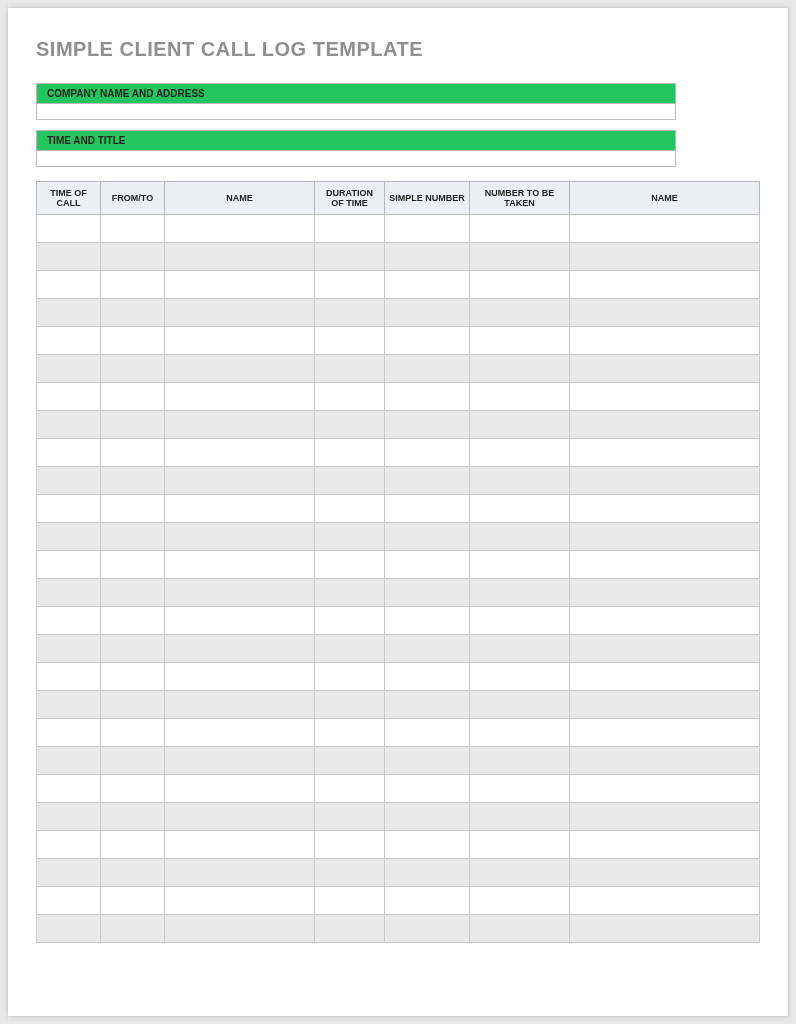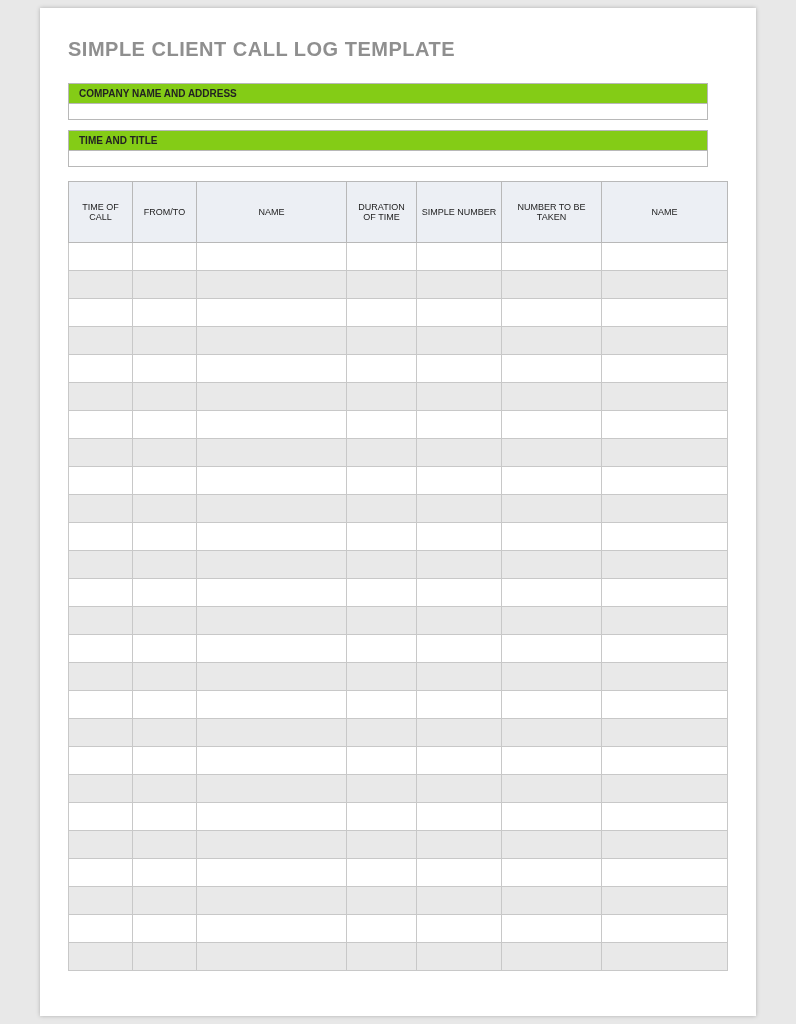--- a/index.html
+++ b/index.html
@@ -3,39 +3,39 @@
 <meta charset="utf-8">
 <style>
   * { box-sizing: border-box; margin: 0; padding: 0; }
   body {
     background: #e8e8e8;
     font-family: Arial, Helvetica, sans-serif;
     padding: 8px;
   }
   .page {
     background: #fff;
-    width: 716px;
+    width: 780px;
     min-height: 1008px;
     margin: 0 auto;
     padding: 30px 28px 28px 28px;
     box-shadow: 0 0 4px rgba(0,0,0,0.25);
   }
   .title {
     font-size: 20px;
     font-weight: bold;
     letter-spacing: 0.5px;
     color: #8f8f8f;
     margin-bottom: 22px;
   }
   .info-block {
     width: 640px;
     margin-bottom: 10px;
   }
   .info-label {
-    background: #84cc16;
+    background: #22c55e;
     border: 1px solid #b8b8b8;
     padding: 4px 10px;
     font-size: 10px;
     font-weight: bold;
     color: #222;
   }
   .info-input {
     height: 16px;
     border: 1px solid #b8b8b8;
     border-top: none;
@@ -44,23 +44,23 @@
   .log-table {
     width: 100%;
     border-collapse: collapse;
     margin-top: 14px;
     table-layout: fixed;
   }
   .log-table th {
     background: #eceff4;
     border: 1px solid #b8b8b8;
     font-size: 9px;
-    font-weight: normal;
+    font-weight: bold;
     color: #222;
-    padding: 20px 4px;
+    padding: 6px 4px;
     text-align: center;
     vertical-align: middle;
     height: 32px;
   }
   .log-table td {
     border: 1px solid #c8c8c8;
     height: 28px;
   }
   .log-table tbody tr:nth-child(even) td {
     background: #e9e9e9;

